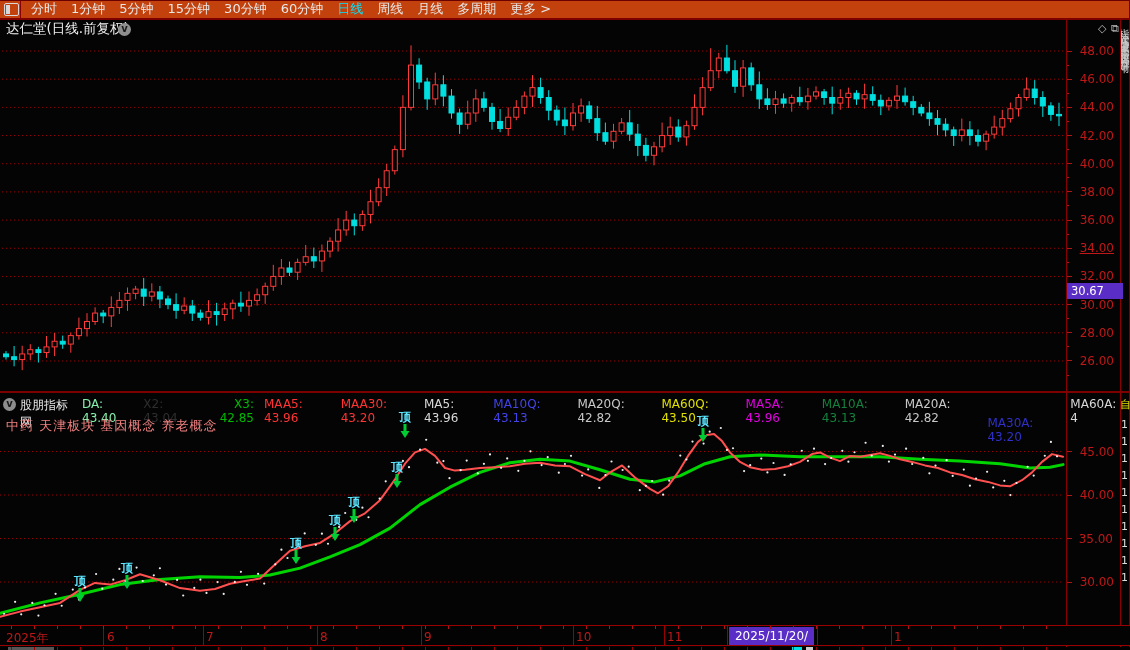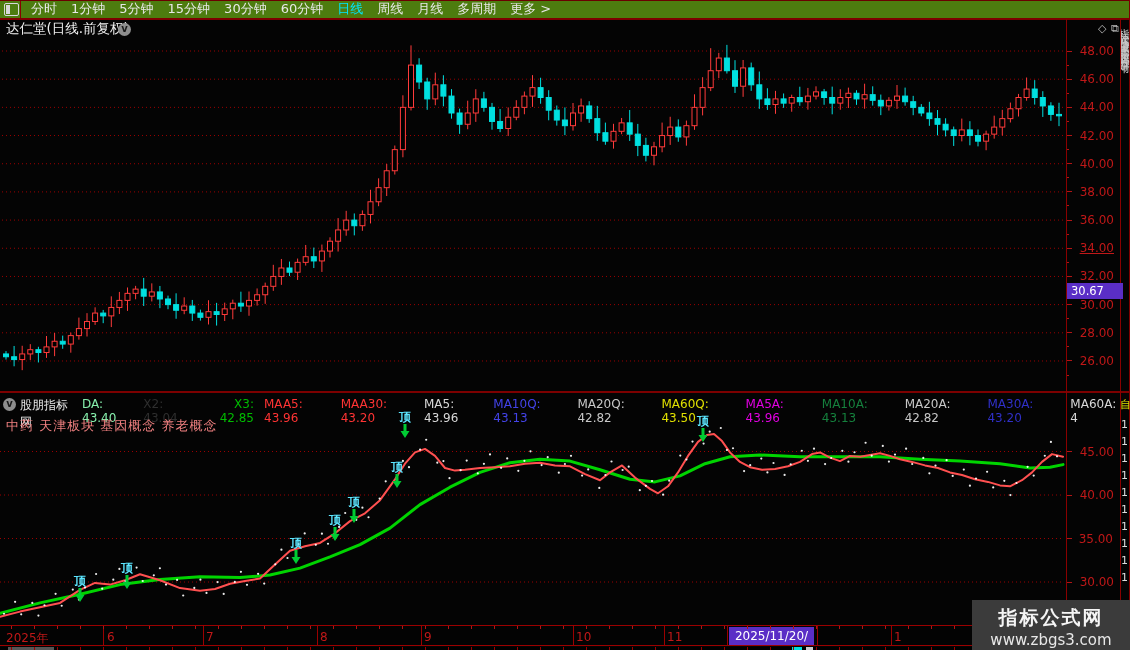--- a/index.html
+++ b/index.html
@@ -3,21 +3,21 @@
 <meta charset="utf-8">
 <style>
   html,body{margin:0;padding:0;background:#000;}
   #app{position:relative;width:1130px;height:650px;background:#040404;overflow:hidden;
        font-family:"DejaVu Sans","Liberation Sans",sans-serif;}
   .abs{position:absolute;}
   .t{position:absolute;white-space:nowrap;line-height:1;}
   .hline{position:absolute;left:0;width:1130px;background:#7d0000;}
   .vline{position:absolute;width:1px;background:#8a0000;}
   
-  #toolbar{position:absolute;left:0;top:0;width:1130px;height:18px;background:#4d7c0f;}
+  #toolbar{position:absolute;left:0;top:0;width:1130px;height:18px;background:#c2410c;}
   #win-icon{position:absolute;left:4px;top:3px;width:13px;height:11px;border:1px solid #d8d8d8;border-radius:2px;}
   #win-icon::after{content:"";position:absolute;left:1px;top:1px;width:4px;height:9px;background:#d8d8d8;}
   #period-tabs{position:absolute;left:24px;top:0;height:18px;display:flex;align-items:center;}
   .ptab{padding:0 7px;font-size:13px;color:#e8e8e8;cursor:default;}
   .ptab.active{color:#00e5ff;}
   #toolbar-actions{position:absolute;right:10px;top:0;height:18px;display:flex;align-items:center;}
   .abtn{padding:0 9px;font-size:13px;color:#e8e8e8;border-left:1px solid #8a0000;height:16px;line-height:16px;}
   .abtn:last-child{border-right:1px solid #8a0000;}
   
   #title-text{left:6px;top:22px;font-size:13.5px;color:#f0f0f0;}
@@ -532,21 +532,21 @@
       <span class="fld" style="color: rgb(0, 187, 0); text-align: right;">X3: 42.85</span>
       <span class="fld" style="color: rgb(255, 52, 52);">MAA5: 43.96</span>
       <span class="fld" style="color: rgb(255, 52, 52);">MAA30: 43.20</span>
       <span class="fld" style="color: rgb(216, 216, 216);">MA5: 43.96</span>
       <span class="fld" style="color: rgb(67, 67, 232);">MA10Q: 43.13</span>
       <span class="fld" style="color: rgb(200, 200, 200);">MA20Q: 42.82</span>
       <span class="fld" style="color: rgb(224, 224, 0);">MA60Q: 43.50</span>
       <span class="fld" style="color: rgb(224, 0, 224);">MA5A: 43.96</span>
       <span class="fld" style="color: #15803d;">MA10A: 43.13</span>
       <span class="fld" style="color: rgb(200, 200, 200);">MA20A: 42.82</span>
-      <span class="fld" style="color: rgb(48, 48, 200);">MA30A: 43.20</span>
+      <span class="fld" style="color: rgb(48, 48, 200); margin-top: 19px;">MA30A: 43.20</span>
       <span class="fld" style="color: rgb(216, 216, 216);">MA60A: 4</span>
     </div>
   <span class="t" id="tags">中药 天津板块 基因概念 养老概念</span>
 
   <div id="main-axis">
       <div class="axlab" style="left: 1072px; top: 44px;">48.00</div>
       <div class="tick" style="left: 1066px; top: 50.5px; width: 6px;"></div>
       <div class="tick" style="left: 1066px; top: 64.59px; width: 3px;"></div>
       <div class="axlab" style="left: 1072px; top: 72.18px;">46.00</div>
       <div class="tick" style="left: 1066px; top: 78.68px; width: 6px;"></div>
@@ -726,17 +726,13 @@
       <div class="one">1</div>
       <div class="one">1</div>
       <div class="one">1</div>
       <div class="one">1</div>
       <div class="one">1</div>
       <div class="one">1</div>
       <div class="one">1</div>
       <div class="one">1</div>
     </div>
 
-  <div id="watermark">
-    <div id="wm1">指标公式网</div>
-    <div id="wm2">www.zbgs3.com</div>
-  </div>
 </div>
 
 </body></html>

